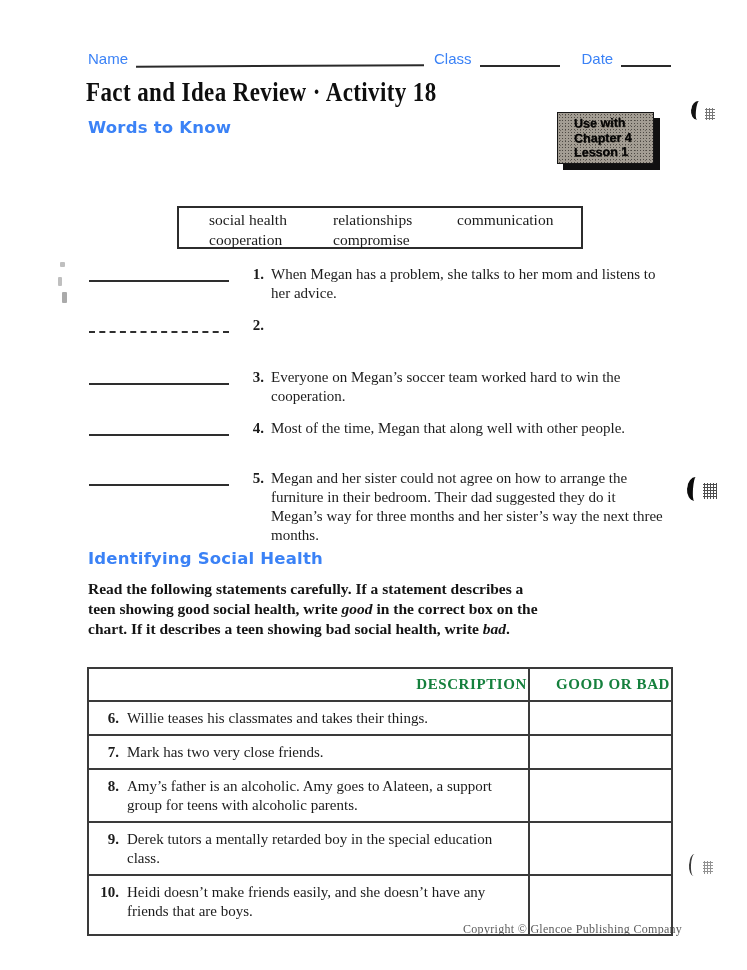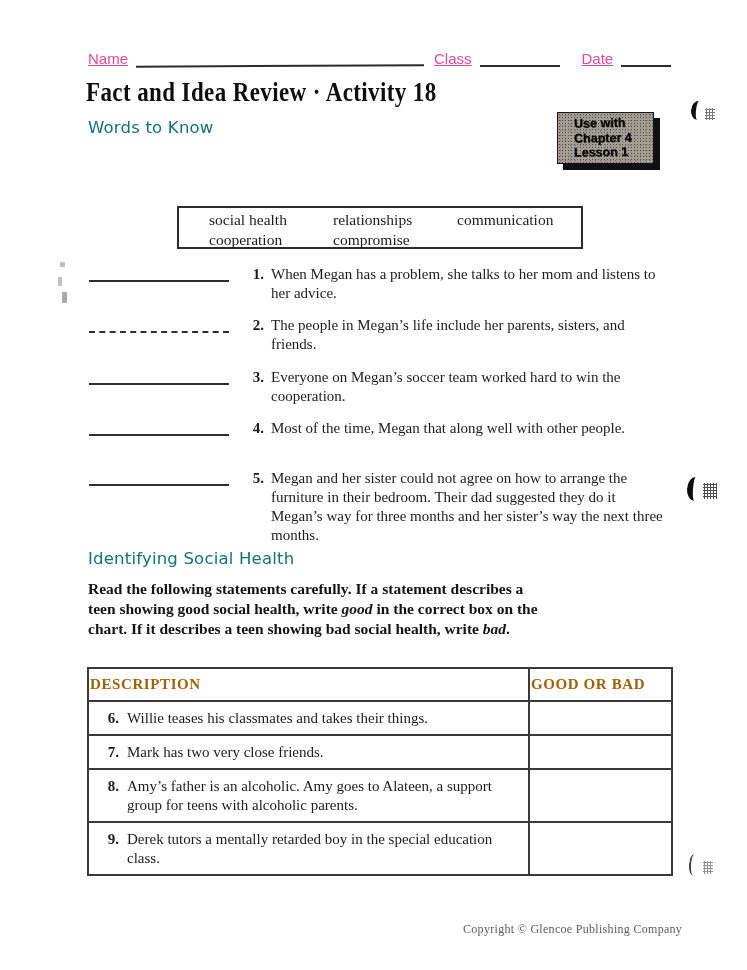--- a/index.html
+++ b/index.html
@@ -3,21 +3,21 @@
 <meta charset="utf-8">
 <style>
   html,body { margin:0; padding:0; background:#e8e8e8; }
   .page {
     position:relative; width:747px; height:970px; background:#ffffff;
     overflow:hidden; font-family:"Liberation Serif", serif; color:#1c1c1c;
     margin:0 auto;
   }
   
   .hdr { position:absolute; top:50px; left:88px; width:585px; display:flex; align-items:flex-end; }
-  .hdr-label { font-family:"Liberation Sans", sans-serif; font-size:15px; color:#ec4899; flex:none; padding-right:8px;text-decoration:underline; }
+  .hdr-label { font-family:"Liberation Sans", sans-serif; font-size:15px; color:#3b82f6; flex:none; padding-right:8px; }
   .hdr-line { border-bottom:2px solid #2a2a2a; height:13px; flex:none; }
   .line-name { width:288px; transform:rotate(-0.25deg); margin-right:10px; }
   .line-class { width:80px; margin-right:22px; }
   .line-date { width:50px; }
   
   .title {
     position:absolute; top:76px; left:86px; font-size:28px; font-weight:700;
     letter-spacing:0.5px; white-space:nowrap; color:#0e0e0e;
     transform:scaleX(0.82); transform-origin:left top;
   }
@@ -33,21 +33,21 @@
     box-sizing:border-box; padding:3px 16px;margin-top:22px;
   }
   .badge div {
     font-family:"Liberation Sans", sans-serif; font-weight:700; font-size:12.5px;
     line-height:14.5px; color:#050505; transform:rotate(-1deg);
     text-shadow:0.5px 0.5px 0 #3a362f; white-space:nowrap;
   }
   
   .sec-heading {
     position:absolute; left:88px; font-family:"DejaVu Sans", sans-serif;
-    font-weight:400; font-size:16.5px; letter-spacing:0.2px; color:#0f766e;
+    font-weight:700; font-size:16.5px; letter-spacing:0.2px; color:#3b82f6;
   }
   
   .instr {
     position:absolute; left:88px; margin:0; font-weight:700; font-size:15.5px;
     line-height:20px; color:#141414;
   }
   .instr i { font-weight:700; }
   
   .wordbox {
     position:absolute; top:206px; left:177px; width:406px; height:43px;
@@ -60,21 +60,21 @@
   .item { position:absolute; left:89px; display:flex; align-items:flex-start; font-size:15px; line-height:19px; }
   .blank { width:140px; border-bottom:2px solid #2e2e2e; height:15px; margin-right:13px; flex:none; }
   .blank.b2 { border-bottom-style:dashed; }
   .num { width:22px; text-align:right; font-weight:700; flex:none; margin-right:7px; }
   .txt { width:398px; }
   
   table.chart { position:absolute; top:667px; left:87px; border-collapse:collapse; table-layout:fixed; }
   table.chart th, table.chart td { border:2px solid #3a3a3a; }
   table.chart th {
     font-size:15px; font-weight:700; letter-spacing:0.6px; height:29px;
-    text-align:left; color:#a16207;
+    text-align:right; color:#15803d;
   }
   .col-desc { width:437px; }
   .col-good { width:139px;border-radius:13px; }
   table.chart td { vertical-align:top; padding:7px 4px 6px 0; }
   .cell-flex { display:flex; align-items:flex-start; font-size:15px; line-height:19px; }
   .tnum { width:30px; text-align:right; font-weight:700; flex:none; margin-right:8px; }
   .ttxt { width:392px; }
   
   .footer {
     position:absolute; top:922px; left:463px; font-size:12px; color:#3d3d3d;
@@ -130,21 +130,20 @@
   </div>
 
   <div class="item" style="top:265px;">
     <span class="blank"></span>
     <span class="num">1.</span>
     <span class="txt">When Megan has a problem, she talks to her mom and listens to her advice.</span>
   </div>
   <div class="item" style="top:316px;">
     <span class="blank b2"></span>
     <span class="num">2.</span>
-    <span class="txt">The people in Megan’s life include her parents, sisters, and friends.</span>
   </div>
   <div class="item" style="top:368px;">
     <span class="blank"></span>
     <span class="num">3.</span>
     <span class="txt">Everyone on Megan’s soccer team worked hard to win the cooperation.</span>
   </div>
   <div class="item" style="top:419px;">
     <span class="blank"></span>
     <span class="num">4.</span>
     <span class="txt">Most of the time, Megan that along well with other people.</span>
@@ -190,20 +189,29 @@
         <span class="ttxt">Amy’s father is an alcoholic. Amy goes to Alateen, a support group for teens with alcoholic parents.</span>
       </div>
           </td>
       <td></td>
     </tr>
     <tr style="height:48px;">
       <td>
             <div class="cell-flex">
         <span class="tnum">9.</span>
         <span class="ttxt">Derek tutors a mentally retarded boy in the special education class.</span>
+      </div>
+          </td>
+      <td></td>
+    </tr>
+    <tr style="height:60px;">
+      <td>
+            <div class="cell-flex">
+        <span class="tnum">10.</span>
+        <span class="ttxt">Heidi doesn’t make friends easily, and she doesn’t have any friends that are boys.</span>
       </div>
           </td>
       <td></td>
     </tr>
   </tbody>
     </table>
 
   <div class="footer">Copyright © Glencoe Publishing Company</div>
 
   <span class="crescent c1"></span>

